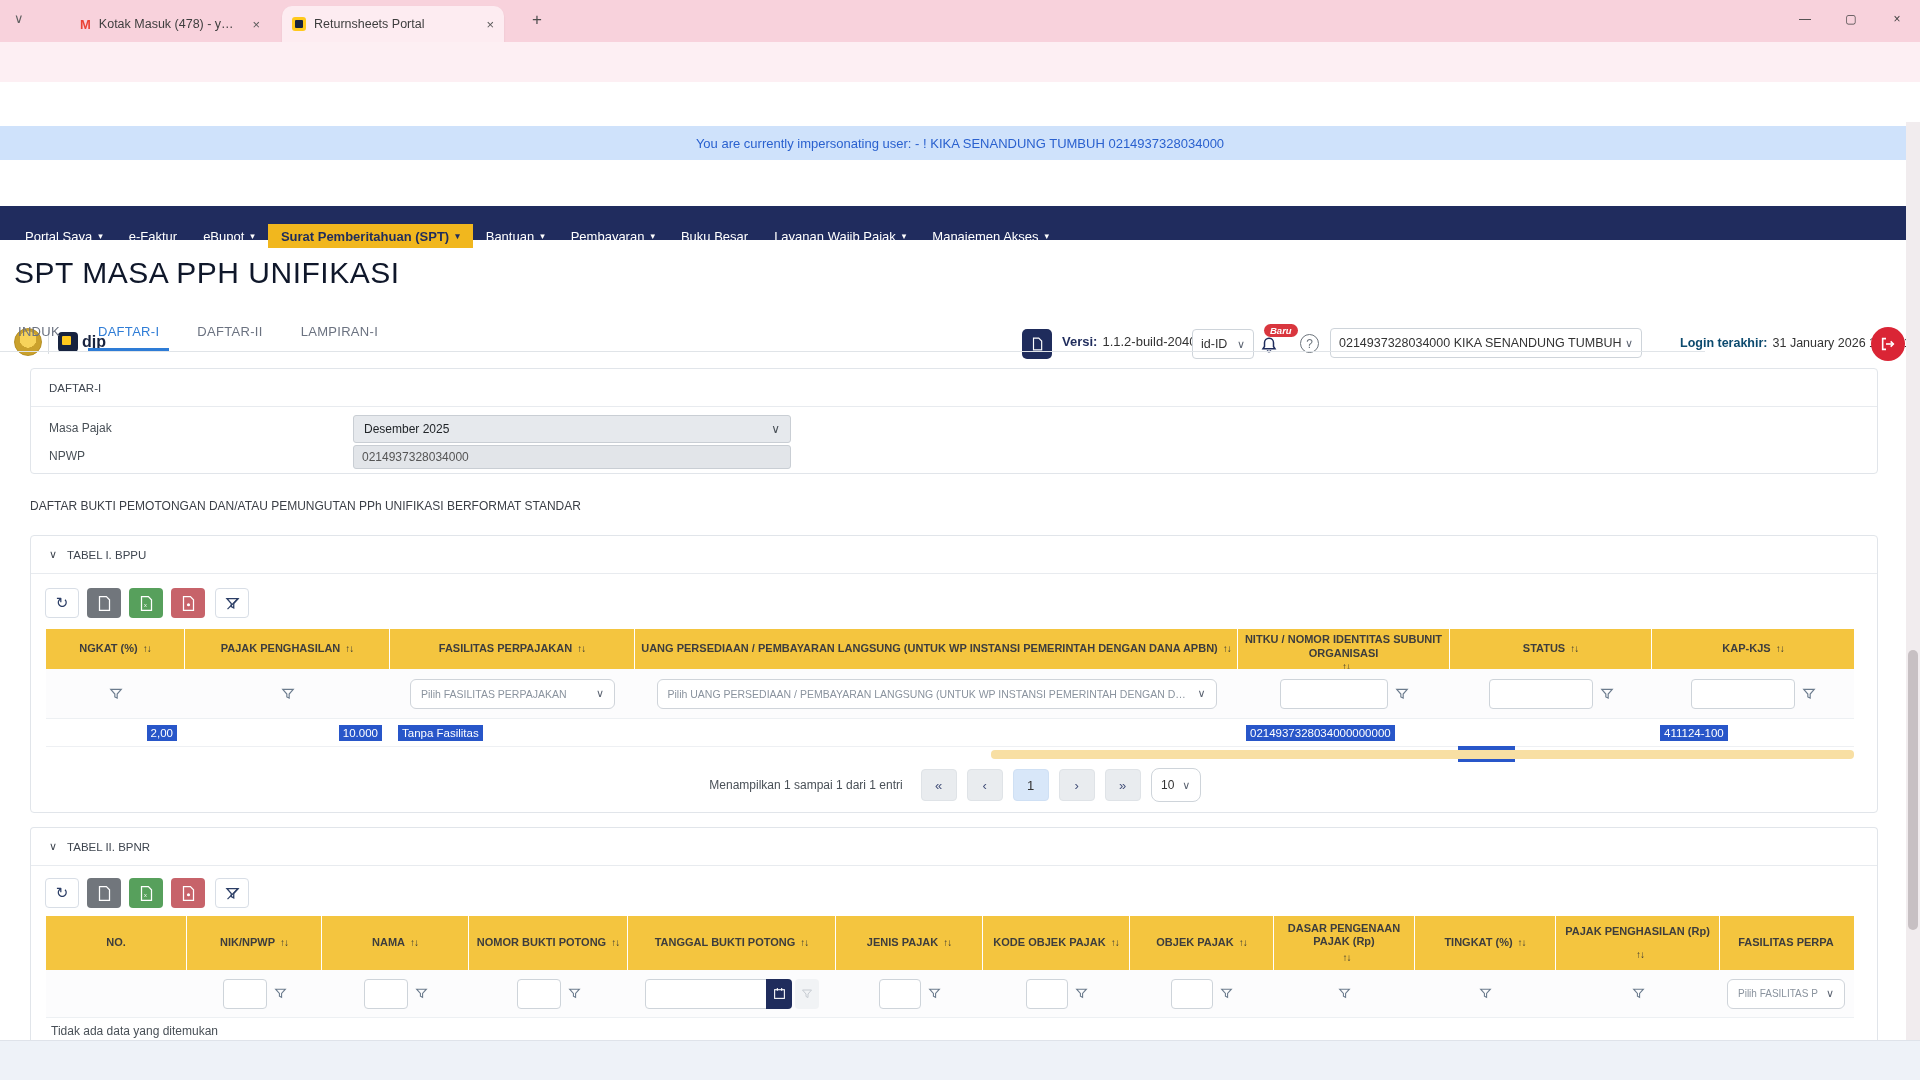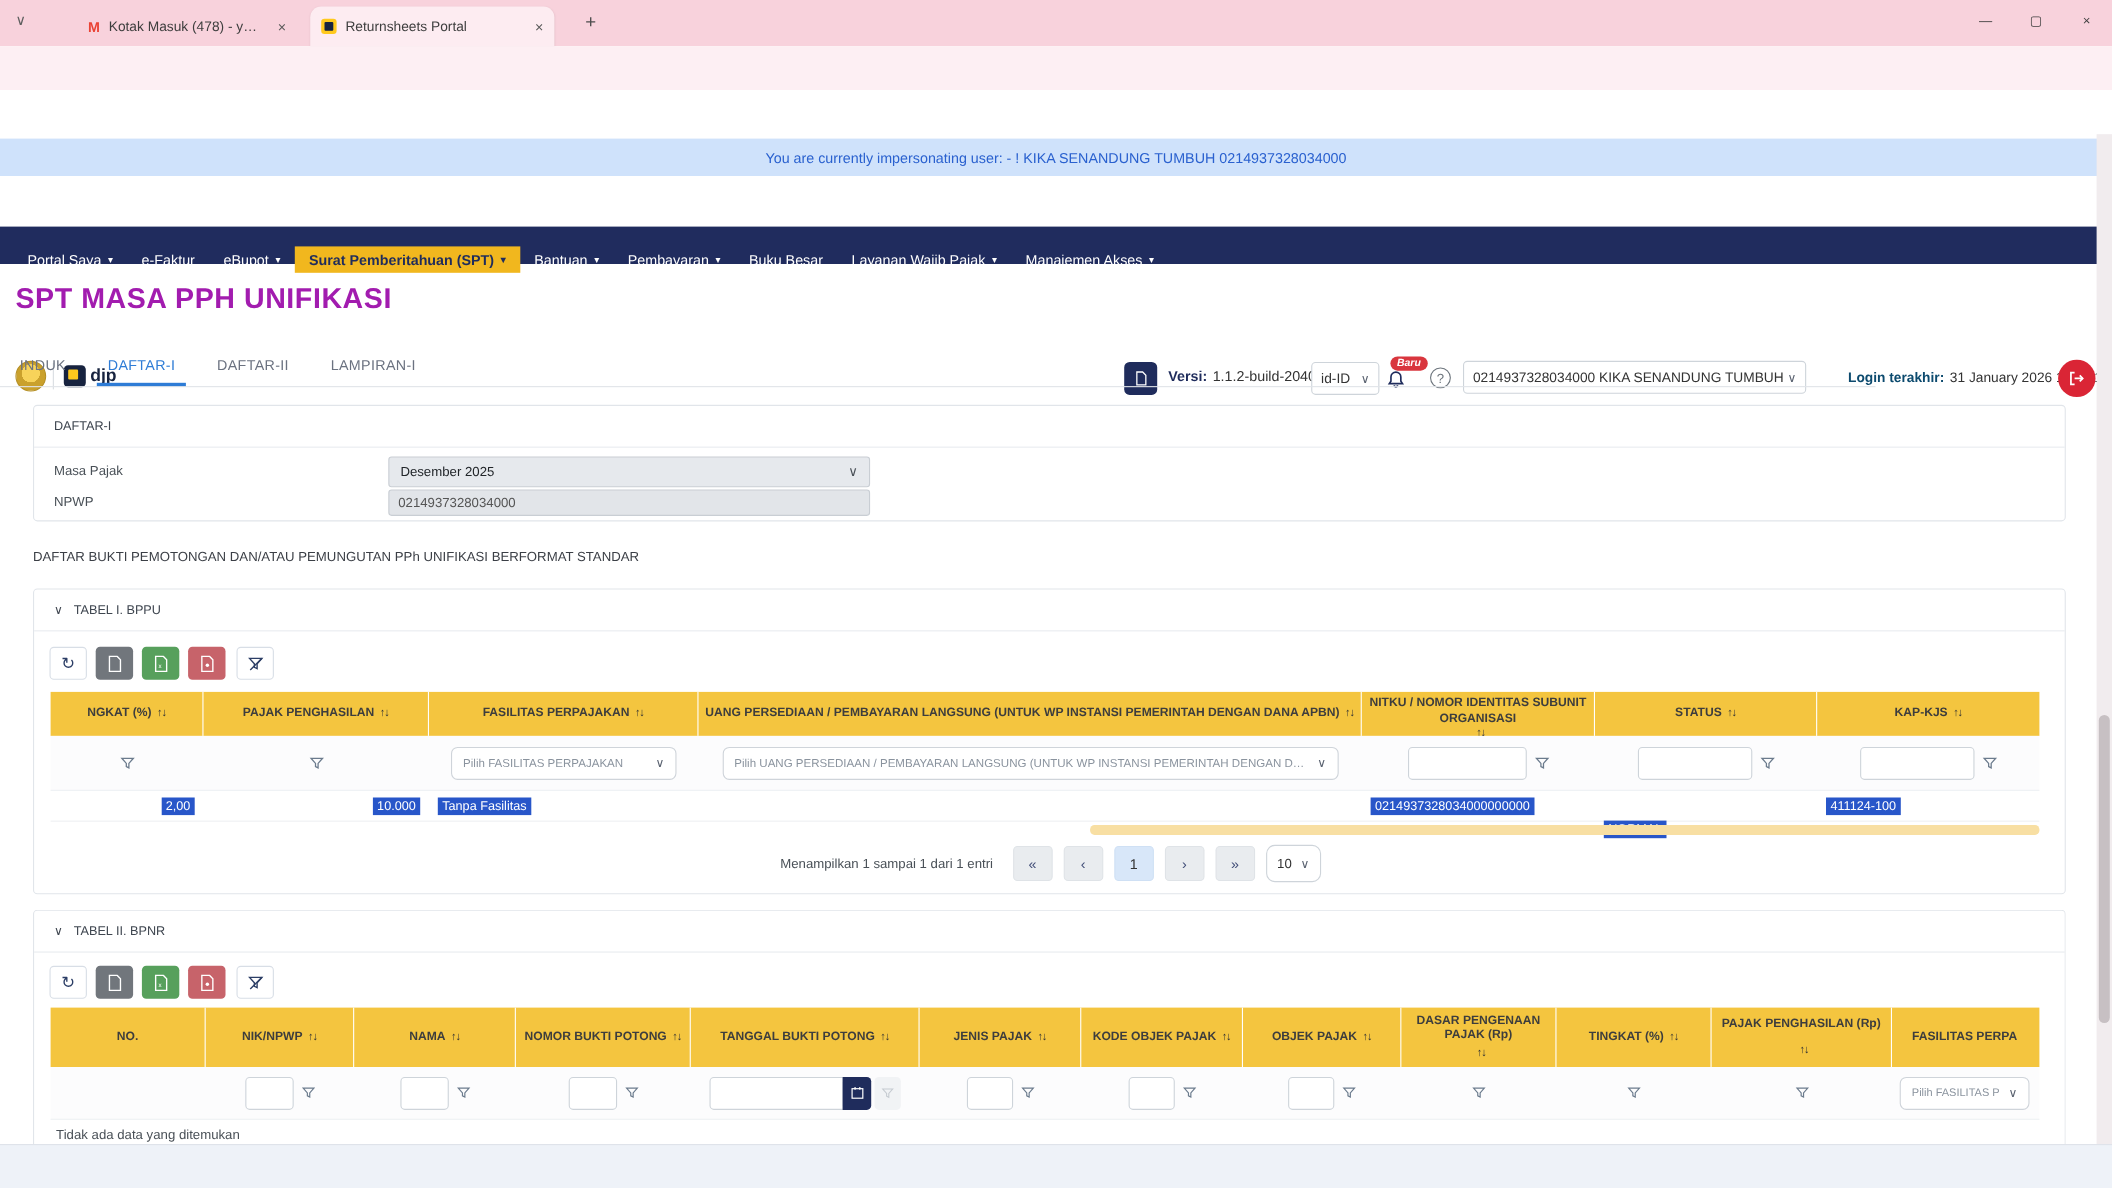--- a/index.html
+++ b/index.html
@@ -56,21 +56,21 @@
   .logval { font-size:12.5px; color:#333; margin-left:5px; }
   .logout { left:1871px; top:167px; width:34px; height:34px; background:#da2535; border-radius:50%; display:flex; align-items:center; justify-content:center; cursor:pointer; }
 
   
   .navbar { left:0; top:206px; width:1920px; height:34px; background:#202c5e; display:flex; align-items:stretch; padding-left:12px; }
   .navitem { display:flex; align-items:center; padding:12px 13px; font-size:13px; color:#fff; cursor:pointer; white-space:nowrap;margin-top:18px; }
   .navitem .caret { font-size:9px; margin-left:6px; }
   .navitem.active { background:#f1b71e; color:#1f2c5c; font-weight:bold; }
 
   
-  .pagetitle { left:14px; top:256px; font-size:26px; color:#a21caf; font-weight:700; letter-spacing:.5px; }
+  .pagetitle { left:14px; top:256px; font-size:30px; color:#0f172a; font-weight:400; letter-spacing:.5px; }
   .ptabs { left:0px; top:314px; width:1705px; height:38px; border-bottom:1px solid #e0e4e8; display:flex; padding-left:8px; gap:18px; }
   .ptab { font-size:13px; color:#6b7280; padding:10px 10px; cursor:pointer; letter-spacing:.3px; }
   .ptab.active { color:#2e7cd6; border-bottom:3px solid #2e7cd6; }
 
   .card { border:1px solid #e1e5ea; border-radius:4px; background:#fff; }
   .cardstrip { height:38px; border-bottom:1px solid #e8ebef; display:flex; align-items:center; padding-left:18px; font-size:11.5px; color:#3f4650; }
   .cardstrip .collapse { font-size:11px; color:#3f4650; margin-right:10px; cursor:pointer; }
 
   .fldlabel { font-size:12px; color:#495057; }
   .fakesel { background:#e6e9ed; border:1px solid #c9ced4; border-radius:3px; height:28px; display:flex; align-items:center; padding:0 10px; font-size:12px; color:#212529; cursor:pointer; }

